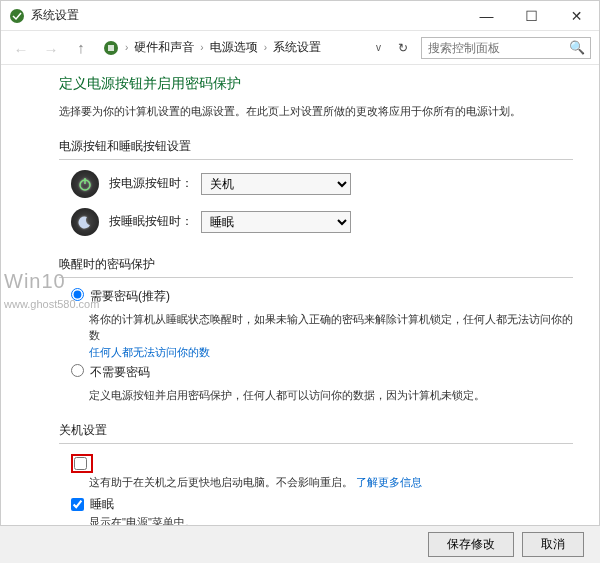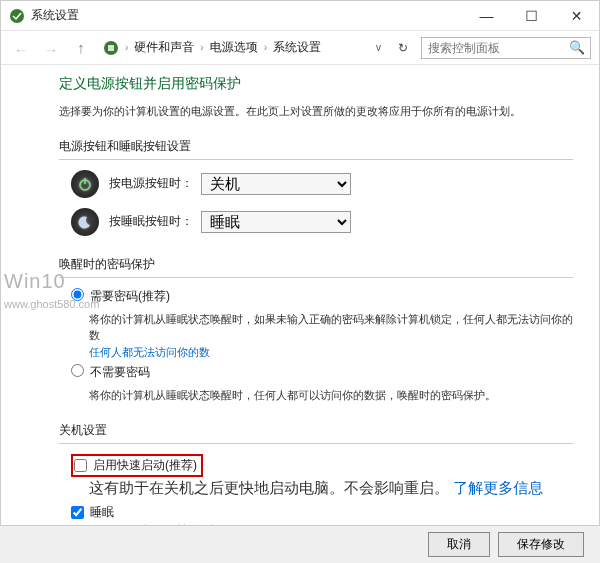--- a/index.html
+++ b/index.html
@@ -101,33 +101,33 @@
     margin-right:10px;
   }
   .power-icon.power { background: radial-gradient(#4a4a4a,#1a1a1a); }
   .power-icon.sleep { background: radial-gradient(#4a4a4a,#1a1a1a); }
   .power-icon svg { filter: drop-shadow(0 0 1px #999); }
   .power-label { width:92px; }
   select.dropdown {
     width:150px; height:22px;
     border:1px solid #999;
     background:#f7f7f7;
-    font-size:15px; padding:0 4px;
+    font-size:12px; padding:0 4px;
   }
 
   .radio-block { margin-left:12px; margin-bottom:6px; }
   .radio-block label { display:flex; align-items:flex-start; gap:6px; }
   .radio-block input[type=radio] { width:13px; height:13px; }
   .radio-note { margin-left:30px; font-size:11px; color:#333; line-height:1.5; margin-bottom:4px; }
   a.link { color:#0066cc; text-decoration:none; }
 
   .shutdown-item { margin-left:12px; margin-bottom:2px; }
   .shutdown-item label { display:flex; align-items:center; gap:6px; }
   .shutdown-item input[type=checkbox] { width:13px; height:13px; }
-  .shutdown-note { margin-left:30px; font-size:15px; color:#333; margin-bottom:6px; }
+  .shutdown-note { margin-left:30px; font-size:11px; color:#333; margin-bottom:6px; }
 
   .highlight-box {
     border:2px solid #d40000;
     padding:1px 4px 1px 1px;
     display:inline-flex; align-items:center; gap:6px;
   }
 
   .footer {
     position:absolute; bottom:0; left:0; right:0;
     height:38px; border-top:1px solid #ccc;
@@ -246,44 +246,43 @@
     <span>将你的计算机从睡眠状态唤醒时，如果未输入正确的密码来解除计算机锁定，任何人都无法访问你的数</span><br>
     <a href="#" class="link">任何人都无法访问你的数</a>
   </div>
 
   <div class="radio-block">
     <label>
         <input type="radio" name="pw" style="">
       <span>不需要密码</span>
     </label>
   </div>
-  <div class="radio-note">将你的计算机从睡眠状态唤醒时，任何人都可以访问你的数据，唤醒时的密码保护。</div>
+  <div class="radio-note">定义电源按钮并启用密码保护，任何人都可以访问你的数据，因为计算机未锁定。</div>
 
   <div style="height:14px"></div>
 
   <div class="section-title">关机设置</div>
   <hr class="section-rule">
 
   <div class="shutdown-item">
     <span class="highlight-box">
       <input type="checkbox" style="">
-      <span>启用快速启动(推荐)</span>
     </span>
   </div>
   <div class="shutdown-note">
     <span>这有助于在关机之后更快地启动电脑。不会影响重启。</span>
     <a href="#" class="link">了解更多信息</a>
   </div>
 
   <div class="shutdown-item">
     <label>
         <input type="checkbox" checked="" style="">
       <span>睡眠</span>
     </label>
   </div>
   <div class="shutdown-note">显示在"电源"菜单中。</div>
 
 </div>
 
 <div class="footer">
+  <button class="btn">保存修改</button>
   <button class="btn">取消</button>
-  <button class="btn">保存修改</button>
 </div>
 
 </body></html>

